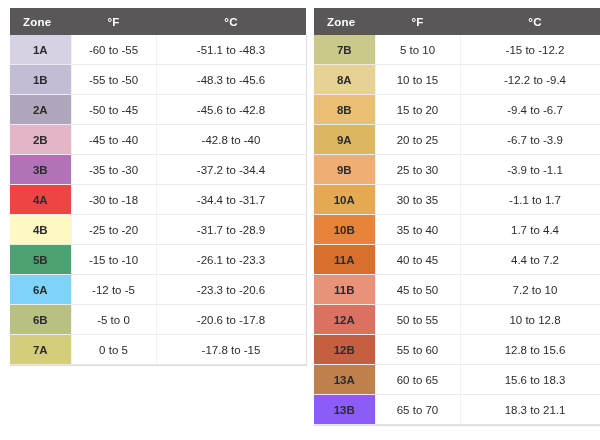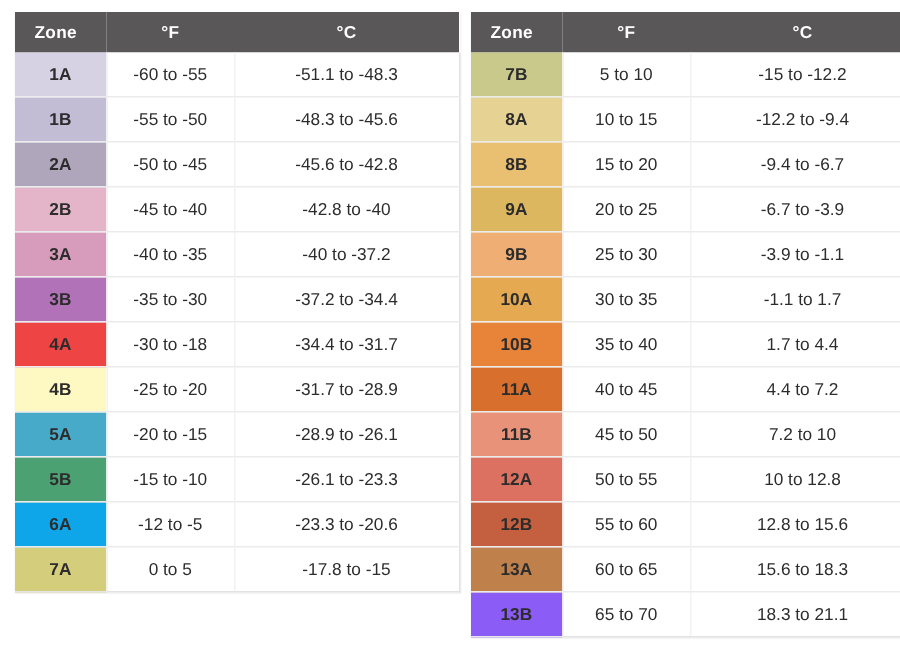--- a/index.html
+++ b/index.html
@@ -104,53 +104,48 @@
             <td class="zone-cell" style="background: rgb(176, 166, 187);">2A</td>
             <td class="col-f">-50 to -45</td>
             <td class="col-c">-45.6 to -42.8</td>
           </tr>
           <tr>
             <td class="zone-cell" style="background: rgb(228, 180, 200);">2B</td>
             <td class="col-f">-45 to -40</td>
             <td class="col-c">-42.8 to -40</td>
           </tr>
           <tr>
-            <td class="zone-cell" style="background: rgb(215, 156, 187);">3A</td>
-            <td class="col-f">-40 to -35</td>
-            <td class="col-c">-40 to -37.2</td>
-          </tr>
-          <tr>
             <td class="zone-cell" style="background: rgb(178, 114, 184);">3B</td>
             <td class="col-f">-35 to -30</td>
             <td class="col-c">-37.2 to -34.4</td>
           </tr>
           <tr>
             <td class="zone-cell" style="background: #ef4444;">4A</td>
             <td class="col-f">-30 to -18</td>
             <td class="col-c">-34.4 to -31.7</td>
           </tr>
           <tr>
             <td class="zone-cell" style="background: #fef9c3;">4B</td>
             <td class="col-f">-25 to -20</td>
             <td class="col-c">-31.7 to -28.9</td>
           </tr>
           <tr>
-            <td class="zone-cell" style="background: rgb(71, 170, 201);">5A</td>
-            <td class="col-f">-20 to -15</td>
-            <td class="col-c">-28.9 to -26.1</td>
-          </tr>
-          <tr>
             <td class="zone-cell" style="background: rgb(76, 161, 115);">5B</td>
             <td class="col-f">-15 to -10</td>
             <td class="col-c">-26.1 to -23.3</td>
           </tr>
           <tr>
-            <td class="zone-cell" style="background: #0ea5e9;">6A</td>
+            <td class="zone-cell" style="background: #7dd3fc;">6A</td>
             <td class="col-f">-12 to -5</td>
             <td class="col-c">-23.3 to -20.6</td>
+          </tr>
+          <tr>
+            <td class="zone-cell" style="background: rgb(184, 193, 129);">6B</td>
+            <td class="col-f">-5 to 0</td>
+            <td class="col-c">-20.6 to -17.8</td>
           </tr>
           <tr>
             <td class="zone-cell" style="background: rgb(212, 205, 123);">7A</td>
             <td class="col-f">0 to 5</td>
             <td class="col-c">-17.8 to -15</td>
           </tr>
         </tbody>
     </table>
   </div>
 

